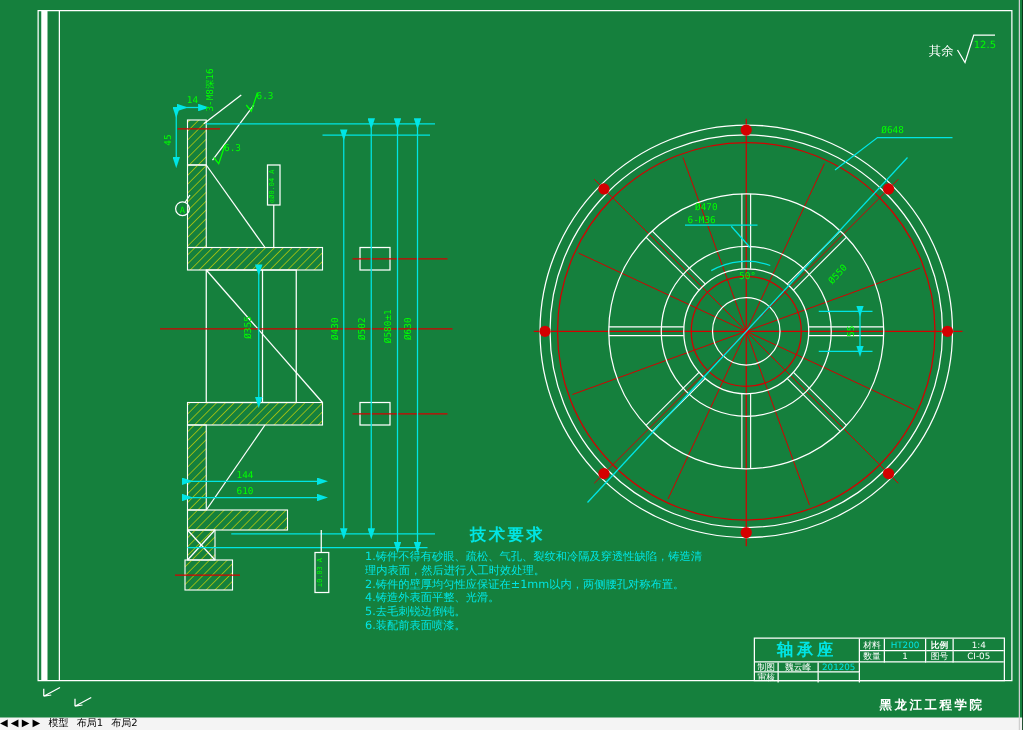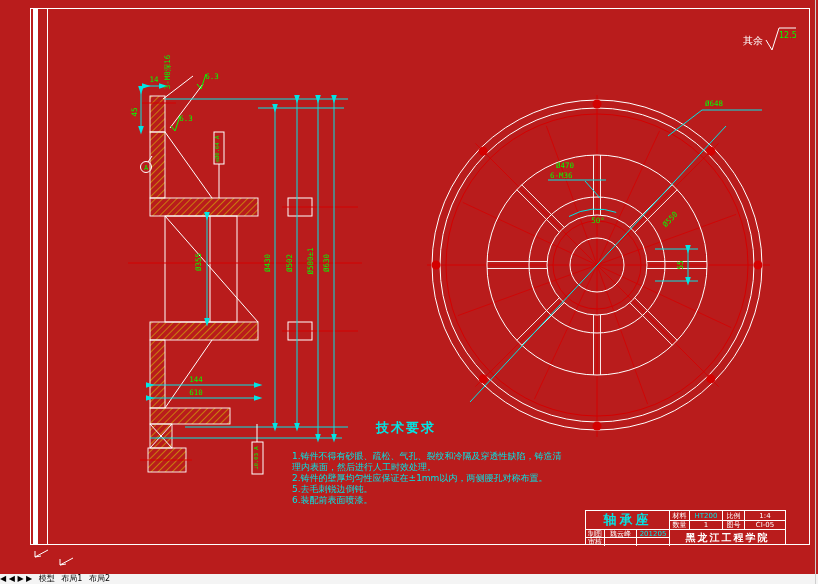--- a/index.html
+++ b/index.html
@@ -1,31 +1,31 @@
 <!DOCTYPE html>
 <html><head>
 <meta charset="utf-8">
 <style>
   html,body{margin:0;padding:0;background:#000;}
-  #stage{position:relative;width:818px;height:584px;background:#b91c1c;overflow:hidden;
+  #stage{position:relative;width:818px;height:584px;background:#15803d;overflow:hidden;
          font-family:"DejaVu Sans",sans-serif;}
   #cad{position:absolute;left:0;top:0;}
   
   #tech{position:absolute;left:292px;top:419px;width:228px;color:#00e5e5;}
-  #tech .t-title{text-align:center;font-size:13px;letter-spacing:2px;font-weight:bold;margin-bottom:14px;}
+  #tech .t-title{text-align:center;font-size:13px;letter-spacing:2px;font-weight:bold;margin-bottom:4px;}
   #tech .t-line{font-size:9px;line-height:11px;white-space:nowrap;}
   
-  #tblock{position:absolute;left:585px;top:510px;width:201px;height:35px;
+  #tblock{position:absolute;left:603px;top:510px;width:201px;height:35px;
           border:1px solid #fff;box-sizing:border-box;}
   .tb-cell{position:absolute;box-sizing:border-box;border-right:1px solid #fff;border-bottom:1px solid #fff;
            color:#fff;font-size:7px;display:flex;align-items:center;justify-content:center;
            overflow:hidden;white-space:nowrap;}
   .tb-cyan{color:#00e5e5;}
   .tb-name{font-size:13px;font-weight:bold;letter-spacing:3px;}
-  .tb-org{font-size:10px;font-weight:bold;letter-spacing:2px;}
+  .tb-org{font-size:10px;font-weight:bold;letter-spacing:2px;margin-top:26px;}
   
   #statusbar{position:absolute;left:0;top:574px;width:818px;height:10px;background:#f4f4f4;
              color:#000;font-size:8px;line-height:10px;white-space:nowrap;overflow:hidden;}
   #statusbar span{margin-right:4px;}
   
   #wedge{position:absolute;right:2px;top:0;width:1px;height:584px;background:#cfcfcf;}
 </style>
 </head>
 <body>
 
@@ -214,29 +214,30 @@
       <text x="683" y="265" text-anchor="middle" transform="rotate(-90 683 265)">55</text>
     </g>
   </g>
 </svg>
 
 <div id="tech">
   <div class="t-title">技术要求</div>
   <div class="t-line">1.铸件不得有砂眼、疏松、气孔、裂纹和冷隔及穿透性缺陷，铸造清</div>
   <div class="t-line">理内表面，然后进行人工时效处理。</div>
   <div class="t-line">2.铸件的壁厚均匀性应保证在±1mm以内，两侧腰孔对称布置。</div>
+  <div class="t-line">4.铸造外表面平整、光滑。</div>
   <div class="t-line">5.去毛刺锐边倒钝。</div>
   <div class="t-line">6.装配前表面喷漆。</div>
 </div>
 
 <div id="tblock">
   <div class="tb-cell tb-cyan tb-name" style="left:0;top:0;width:84px;height:19px;">轴承座</div>
   <div class="tb-cell" style="left:84px;top:0;width:20px;height:10px;">材料</div>
   <div class="tb-cell tb-cyan" style="left:104px;top:0;width:33px;height:10px;">HT200</div>
-  <div class="tb-cell" style="left:137px;top:0;width:22px;height:10px;">比例</div>
+  <div class="tb-cell" style="left:137px;top:0;width:22px;height:10px;font-weight:bold;">比例</div>
   <div class="tb-cell" style="left:159px;top:0;width:40px;height:10px;border-right:none;">1:4</div>
   <div class="tb-cell" style="left:84px;top:10px;width:20px;height:9px;">数量</div>
   <div class="tb-cell" style="left:104px;top:10px;width:33px;height:9px;">1</div>
   <div class="tb-cell" style="left:137px;top:10px;width:22px;height:9px;">图号</div>
   <div class="tb-cell" style="left:159px;top:10px;width:40px;height:9px;border-right:none;">CI-05</div>
   <div class="tb-cell" style="left:0;top:19px;width:19px;height:8px;">制图</div>
   <div class="tb-cell" style="left:19px;top:19px;width:32px;height:8px;">魏云峰</div>
   <div class="tb-cell tb-cyan" style="left:51px;top:19px;width:33px;height:8px;text-align:center;">201205</div>
   <div class="tb-cell" style="left:0;top:27px;width:19px;height:8px;border-bottom:none;">审核</div>
   <div class="tb-cell" style="left:19px;top:27px;width:32px;height:8px;border-bottom:none;"></div>

